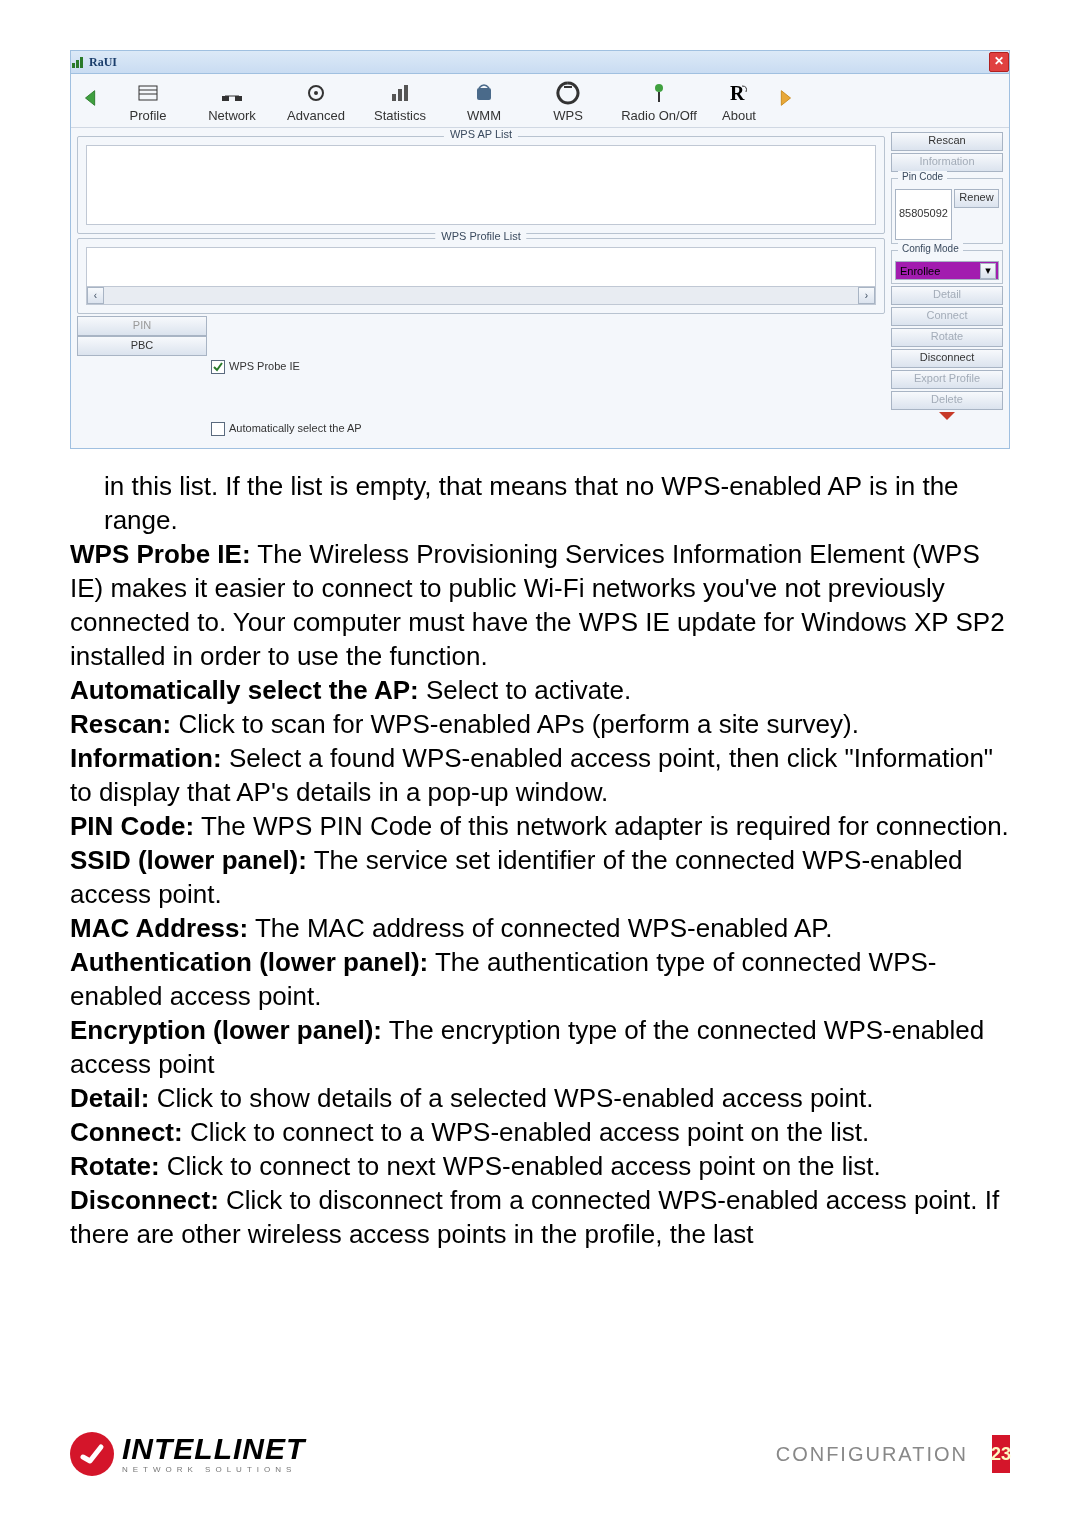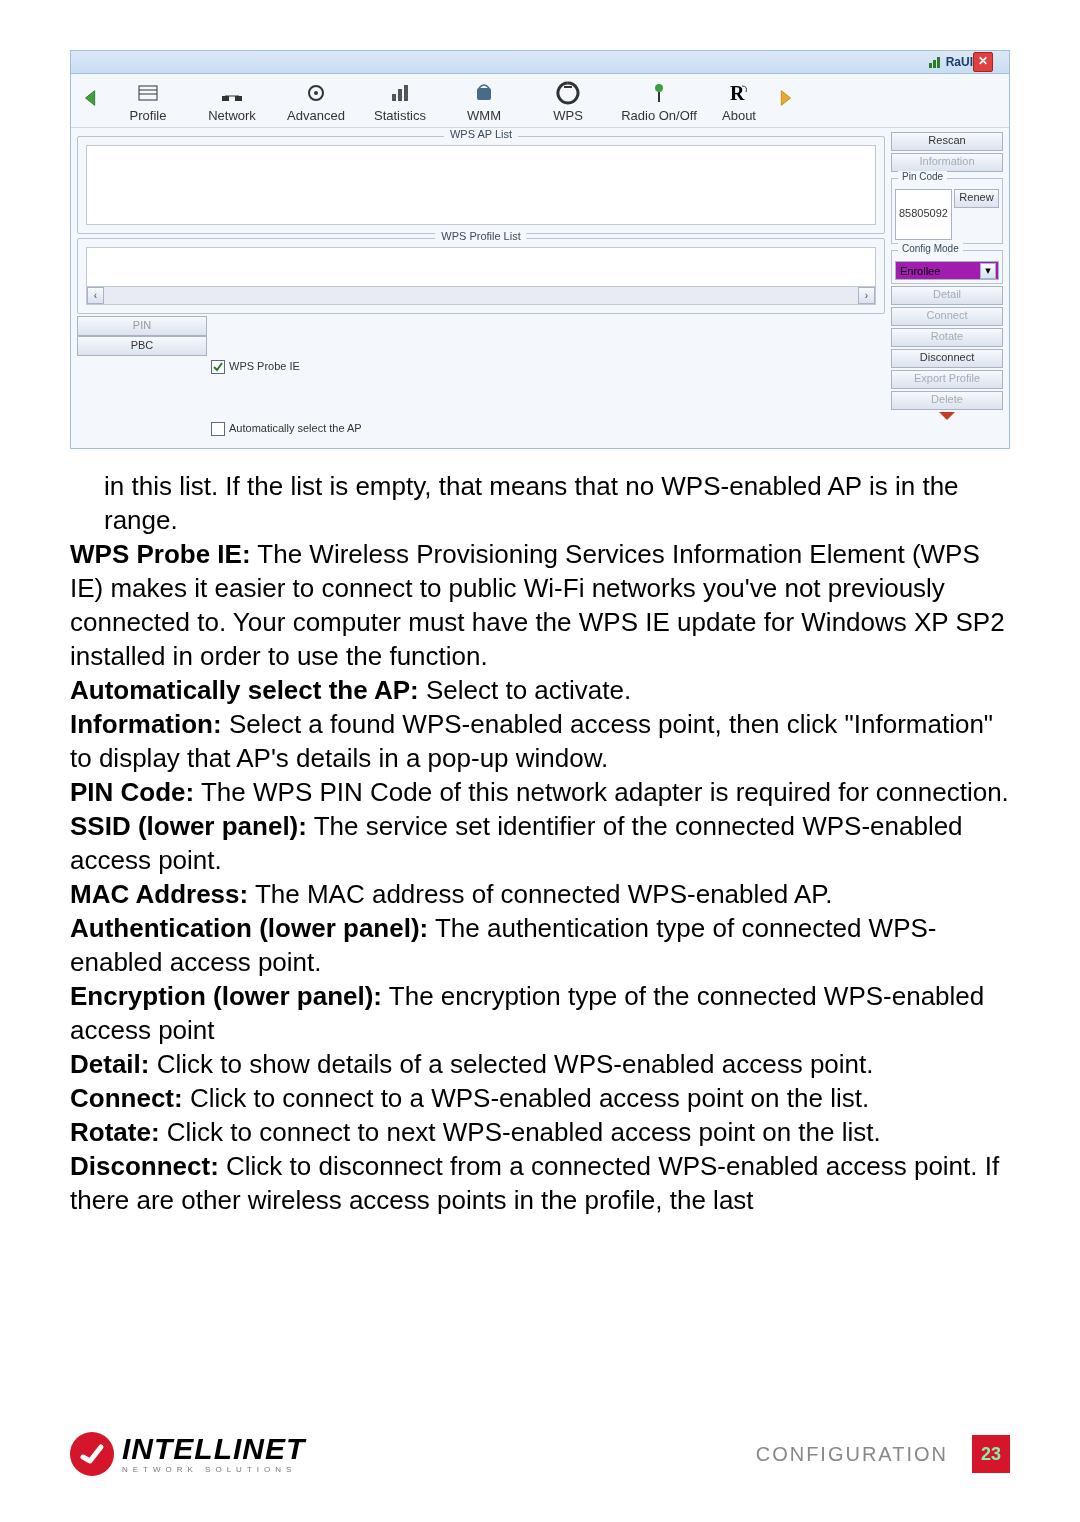--- a/index.html
+++ b/index.html
@@ -1,18 +1,18 @@
 <!DOCTYPE html>
 <html><head>
 <meta charset="utf-8">
 <style>
 html,body{margin:0;padding:0;background:#fff;font-family:Arial,Helvetica,sans-serif;}
 .page{width:1080px;height:1522px;position:relative;box-sizing:border-box;padding:50px 70px 0 70px;}
 .app{border:1px solid #a0c0e0;background:#f4f7fb;position:relative;}
-.titlebar{height:22px;background:linear-gradient(#dce9f7,#c9dcf2);border-bottom:1px solid #a0c0e0;display:flex;align-items:center;justify-content:flex-end;padding:0 16px;font-size:12px;color:#1a3d6b;}
+.titlebar{height:22px;background:linear-gradient(#dce9f7,#c9dcf2);border-bottom:1px solid #a0c0e0;display:flex;align-items:center;justify-content:space-between;padding:0 0;font-size:12px;color:#1a3d6b;font-family:Liberation Serif, serif;}
 .titlebar .logo{display:flex;align-items:center;gap:4px;font-weight:bold;}
 .closebtn{width:18px;height:18px;background:#e04040;border:1px solid #b02020;color:#fff;font-size:12px;line-height:16px;text-align:center;font-weight:bold;border-radius:2px;}
 .toolbar{display:flex;align-items:flex-start;padding:4px 6px 2px 6px;gap:2px;border-bottom:1px solid #d0d8e3;}
 .arrow-left,.arrow-right{width:28px;height:40px;display:flex;align-items:center;justify-content:center;}
 .arrow-left svg,.arrow-right svg{width:22px;height:22px;}
 .tbtn{width:82px;display:flex;flex-direction:column;align-items:center;font-size:13px;color:#333;padding:2px 0;}
 .tbtn .ico{width:28px;height:26px;display:flex;align-items:center;justify-content:center;margin-bottom:2px;}
 .tbtn .ico svg{width:26px;height:26px;}
 .body{display:flex;padding:4px 6px 8px 6px;gap:6px;}
 .leftcol{flex:1;display:flex;flex-direction:column;}
@@ -50,21 +50,21 @@
 .b{font-weight:bold;}
 
 .footer{position:absolute;bottom:46px;left:70px;right:70px;display:flex;align-items:center;justify-content:space-between;}
 .brand{display:flex;align-items:center;gap:8px;}
 .brandlogo{width:44px;height:44px;border-radius:50%;background:#d4152a;display:flex;align-items:center;justify-content:center;}
 .brandtxt{display:flex;flex-direction:column;line-height:1;}
 .brandtxt .big{font-weight:900;font-size:30px;letter-spacing:1px;color:#000;font-style:italic;}
 .brandtxt .small{font-size:8px;letter-spacing:5px;color:#777;margin-top:2px;}
 .conf{display:flex;align-items:center;gap:24px;}
 .conf .lbl{font-size:20px;letter-spacing:2px;color:#888;}
-.conf .pg{width:38px;height:38px;background:#d4152a;color:#86efac;font-weight:bold;font-size:18px;display:flex;align-items:center;justify-content:center;}
+.conf .pg{width:18px;height:38px;background:#d4152a;color:#fef9c3;font-weight:bold;font-size:18px;display:flex;align-items:center;justify-content:center;}
 </style>
 </head>
 <body>
 
 <div class="page">
 
   <div class="app">
     <div class="titlebar">
       <span class="logo">
         <svg width="14" height="14" viewBox="0 0 14 14">
@@ -227,20 +227,21 @@
         <div class="rbtn dis">Delete</div>
         <div class="dnarrow"></div>
       </div>
     </div>
   </div>
 
   <div class="doc">
     <p class="ind"><span>in this list. If the list is empty, that means that no WPS-enabled AP is in the range.</span></p>
     <p><span class="b">WPS Probe IE:</span><span> The Wireless Provisioning Services Information Element (WPS IE) makes it easier to connect to public Wi-Fi networks you've not previously connected to. Your computer must have the WPS IE update for Windows XP SP2 installed in order to use the function.</span></p>
     <p><span class="b">Automatically select the AP:</span><span> Select to activate.</span></p>
+    <p><span class="b">Rescan:</span><span> Click to scan for WPS-enabled APs (perform a site survey).</span></p>
     <p><span class="b">Information:</span><span> Select a found WPS-enabled access point, then click "Information" to display that AP's details in a pop-up window.</span></p>
     <p><span class="b">PIN Code:</span><span> The WPS PIN Code of this network adapter is required for connection.</span></p>
     <p><span class="b">SSID (lower panel):</span><span> The service set identifier of the connected WPS-enabled access point.</span></p>
     <p><span class="b">MAC Address:</span><span> The MAC address of connected WPS-enabled AP.</span></p>
     <p><span class="b">Authentication (lower panel):</span><span> The authentication type of connected WPS-enabled access point.</span></p>
     <p><span class="b">Encryption (lower panel):</span><span> The encryption type of the connected WPS-enabled access point</span></p>
     <p><span class="b">Detail:</span><span> Click to show details of a selected WPS-enabled access point.</span></p>
     <p><span class="b">Connect:</span><span> Click to connect to a WPS-enabled access point on the list.</span></p>
     <p><span class="b">Rotate:</span><span> Click to connect to next WPS-enabled access point on the list.</span></p>
     <p><span class="b">Disconnect:</span><span> Click to disconnect from a connected WPS-enabled access point. If there are other wireless access points in the profile, the last</span></p>

